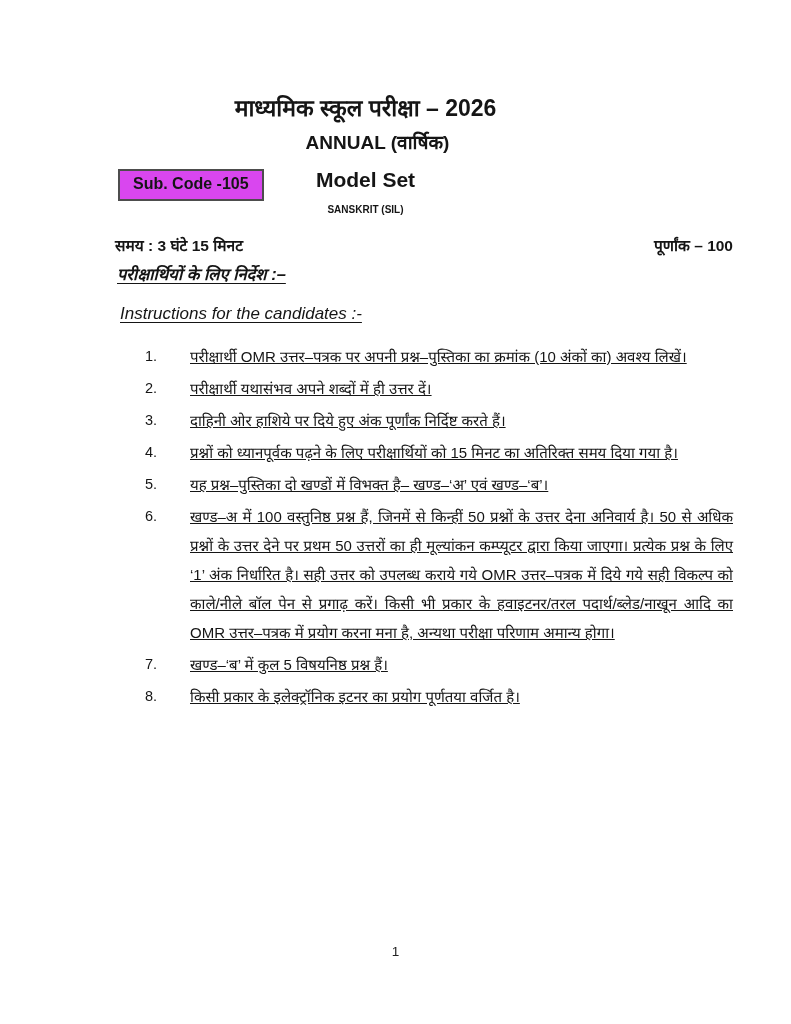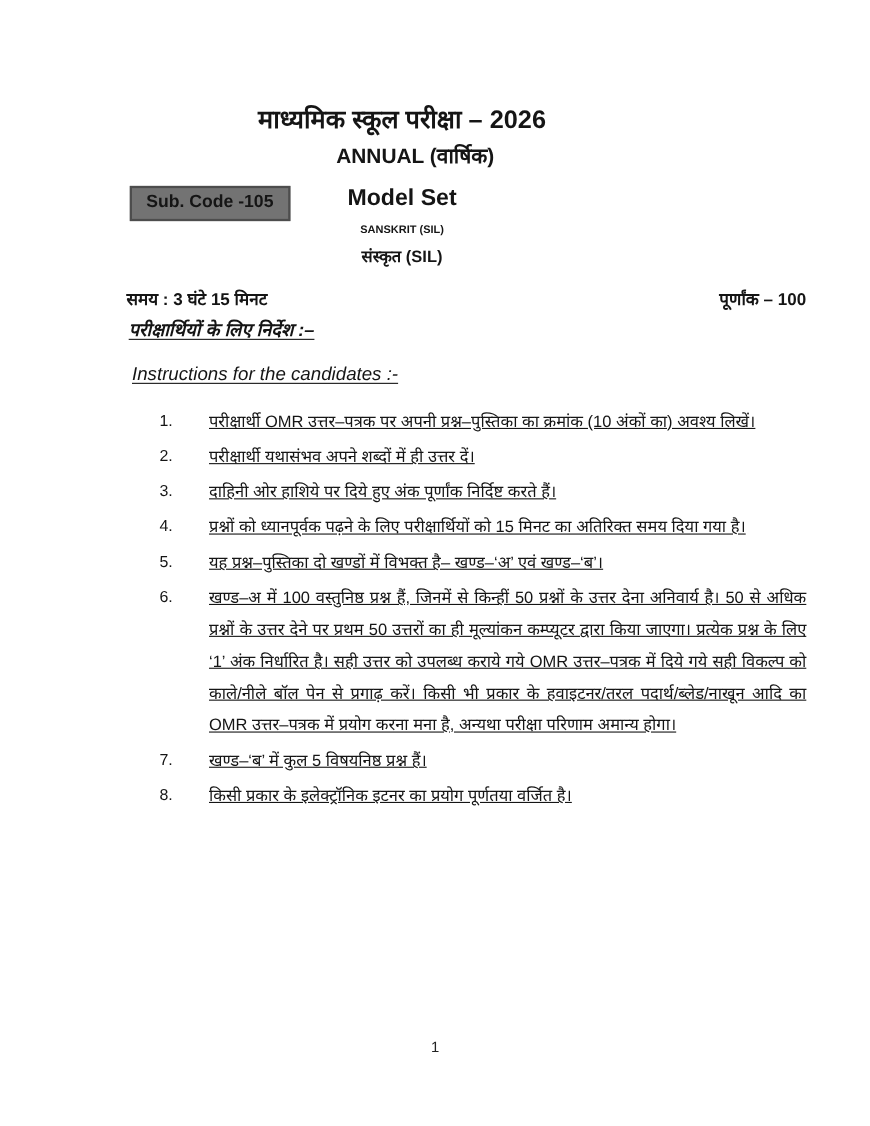--- a/index.html
+++ b/index.html
@@ -62,21 +62,21 @@
     font-weight: bold;
     margin-top: 5px;
     line-height: 21px;
   }
   
   .subcode-box {
     position: absolute;
     left: 118px;
     top: 169px;
     border: 2px solid #4d4d4d;
-    background: #737373;
+    background: #d946ef;
     padding: 4px 13px 6px 13px;
     font-size: 16px;
     font-weight: bold;
     white-space: nowrap;
   }
   
   .meta-row {
     display: flex;
     justify-content: space-between;
     align-items: flex-start;
@@ -140,21 +140,20 @@
 </head>
 <body>
 
 <div class="page">
 
   <div class="header">
     <div class="title-hi">माध्यमिक स्कूल परीक्षा – 2026</div>
     <div class="title-annual">ANNUAL (वार्षिक)</div>
     <div class="model-set">Model Set</div>
     <div class="subject-en">SANSKRIT (SIL)</div>
-    <div class="subject-hi">संस्कृत (SIL)</div>
   </div>
 
   <div class="subcode-box">Sub. Code -105</div>
 
   <div class="meta-row">
     <span>समय : 3 घंटे 15 मिनट</span>
     <span>पूर्णांक – 100</span>
   </div>
 
   <div class="heading-wrap">

